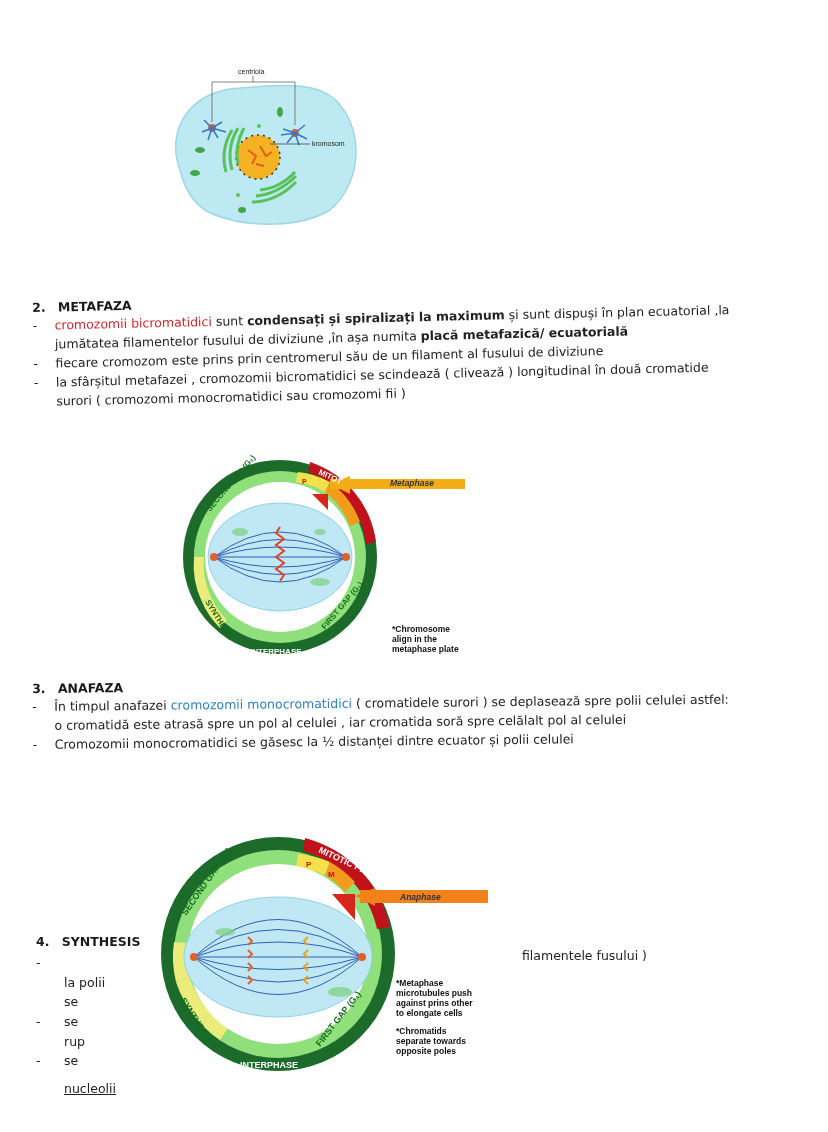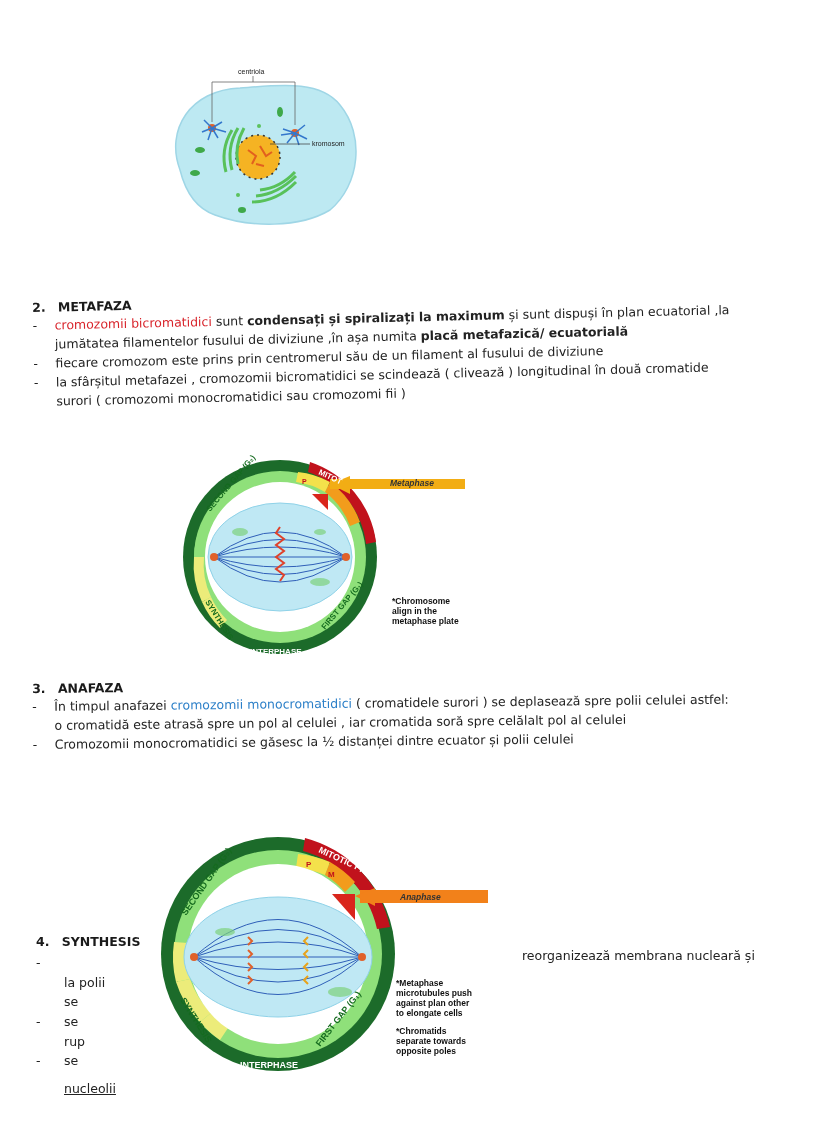--- a/index.html
+++ b/index.html
@@ -114,21 +114,21 @@
     <g font-family="Liberation Sans, sans-serif" font-weight="bold" font-size="8" fill="#156b1f">
       <text x="30" y="60" transform="rotate(-50 30 60)">SECOND GAP (G₂)</text>
       <text x="25" y="150" transform="rotate(58 25 150)">SYNTHESIS</text>
       <text x="145" y="178" transform="rotate(-50 145 178)">FIRST GAP (G₁)</text>
       <text x="70" y="202" fill="#ffffff">INTERPHASE</text>
       <text x="138" y="22" fill="#ffffff" transform="rotate(25 138 22)">MITOT</text>
       <text x="122" y="32" fill="#c1121c" font-size="7">P</text>
     </g>
   </svg>
   <span class="abs arrow-label" style="left:210px;top:26px;">Metaphase</span>
-  <div class="abs note" style="left:212px;top:144px;">
+  <div class="abs note" style="left:212px;top:172px;">
     <div>*Chromosome</div>
     <div>align in the</div>
     <div>metaphase plate</div>
   </div>
 </div>
 
 <div class="abs" style="left:32px;top:681px;width:790px;transform:rotate(-0.6deg);transform-origin:left top;">
   <div class="heading" style="position:absolute;left:0;top:0;">
     <span>3.</span>
     <span style="margin-left:8px;">ANAFAZA</span>
@@ -193,21 +193,21 @@
       <text x="80" y="236" fill="#ffffff">INTERPHASE</text>
       <text x="158" y="20" fill="#ffffff" transform="rotate(25 158 20)">MITOTIC PH</text>
       <text x="146" y="35" fill="#c1121c" font-size="8">P</text>
       <text x="168" y="45" fill="#c1121c" font-size="8">M</text>
     </g>
   </svg>
   <span class="abs arrow-label" style="left:240px;top:60px;">Anaphase</span>
   <div class="abs note" style="left:236px;top:146px;">
     <div>*Metaphase</div>
     <div>microtubules push</div>
-    <div>against plan other</div>
+    <div>against prins other</div>
     <div>to elongate cells</div>
   </div>
   <div class="abs note" style="left:236px;top:194px;">
     <div>*Chromatids</div>
     <div>separate towards</div>
     <div>opposite poles</div>
   </div>
 </div>
 
 <div class="abs" style="left:36px;top:934px;width:140px;">
@@ -220,14 +220,14 @@
   <div class="txt" style="position:absolute;left:28px;top:59px;">se</div>
   <div class="txt" style="position:absolute;left:0;top:79px;">-</div>
   <div class="txt" style="position:absolute;left:28px;top:79px;">se</div>
   <div class="txt" style="position:absolute;left:28px;top:99px;">rup</div>
   <div class="txt" style="position:absolute;left:0;top:118px;">-</div>
   <div class="txt" style="position:absolute;left:28px;top:118px;">se</div>
   <div class="txt" style="position:absolute;left:28px;top:146px;text-decoration:underline;">nucleolii</div>
 </div>
 
 <div class="abs" style="left:522px;top:946px;width:300px;">
-  <div class="txt" style="line-height:19.5px;">reorganizează membrana nucleară și</div>
+  <div class="txt" style="line-height:19.5px;">filamentele fusului )</div>
 </div>
 
 </body></html>

